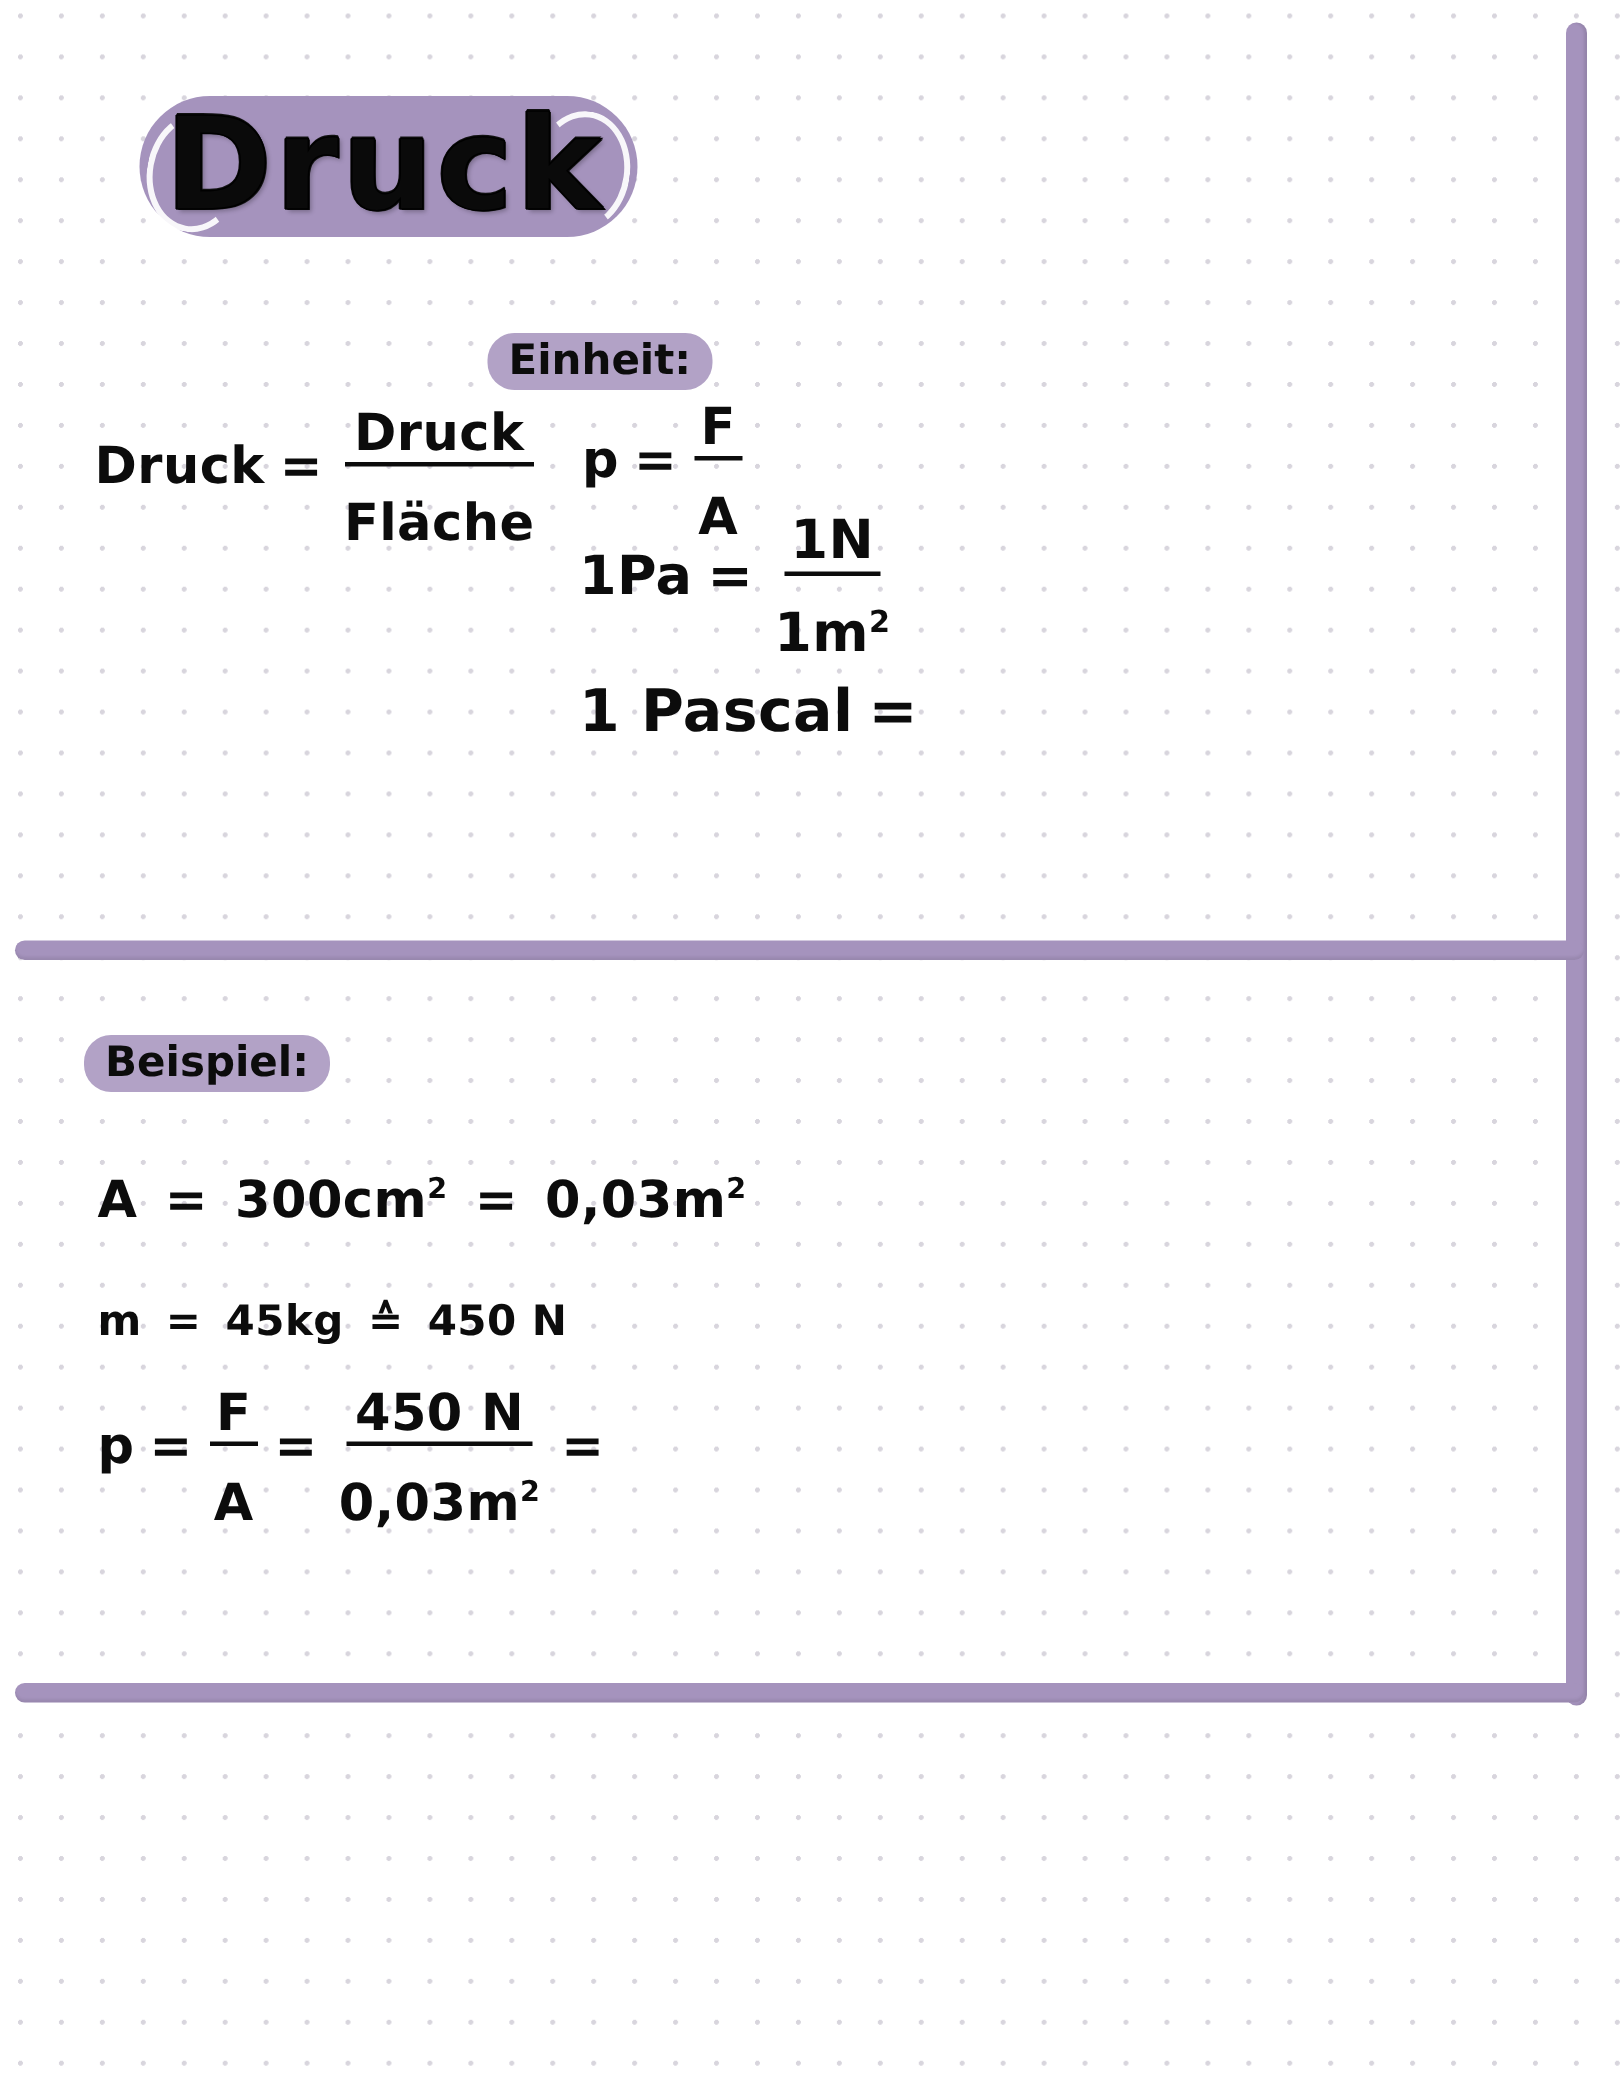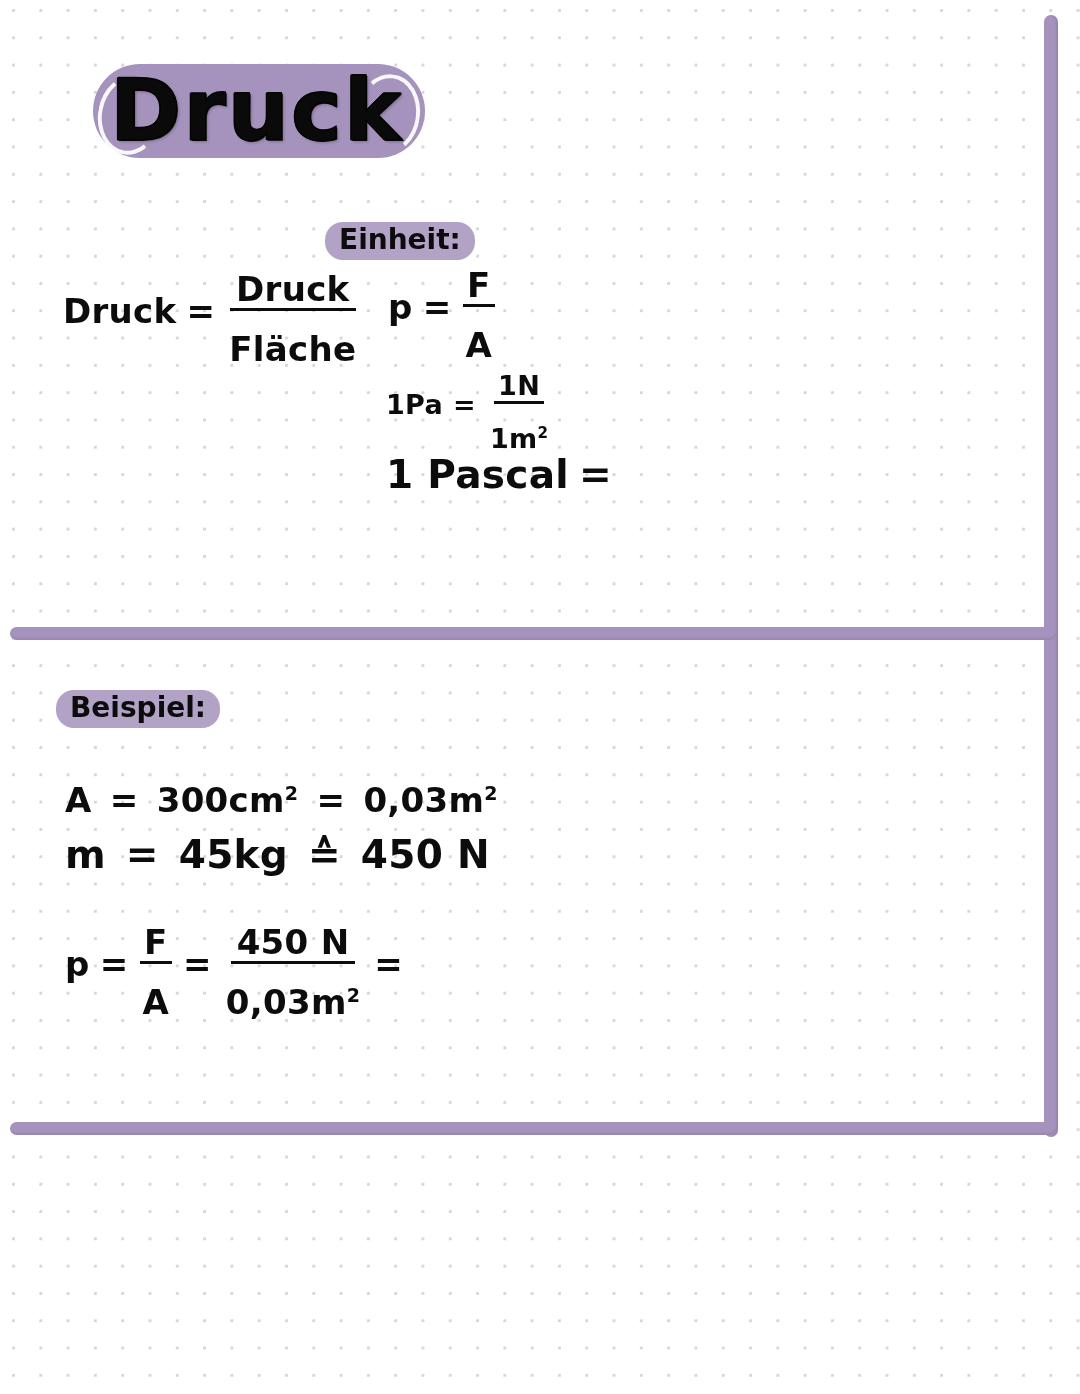--- a/index.html
+++ b/index.html
@@ -148,25 +148,25 @@
   sup.sq {
     font-size: 0.56em;
     vertical-align: super;
     line-height: 0;
     font-weight: bold;
   }
 
   
   #eq-druck { left: 63px; top: 272px; font-size: 34px; }
   #eq-p-f-a { left: 388px; top: 268px; font-size: 34px; }
-  #eq-1pa   { left: 386px; top: 372px; font-size: 27px; }
+  #eq-1pa   { left: 386px; top: 343px; font-size: 36px; }
   #eq-pascal{ left: 386px; top: 452px; font-size: 39px; }
 
   #ex-area  { left: 65px; top: 780px; font-size: 34px; text-align: right; }
-  #ex-mass  { left: 65px; top: 832px; font-size: 39px; }
+  #ex-mass  { left: 65px; top: 864px; font-size: 28px; }
   #ex-calc  { left: 65px; top: 925px; font-size: 34px; }
 
   .gap-s { display: inline-block; width: 6px; }
 </style>
 </head>
 <body>
 
 <div id="page">
 
   <div class="rail-vertical"></div>

